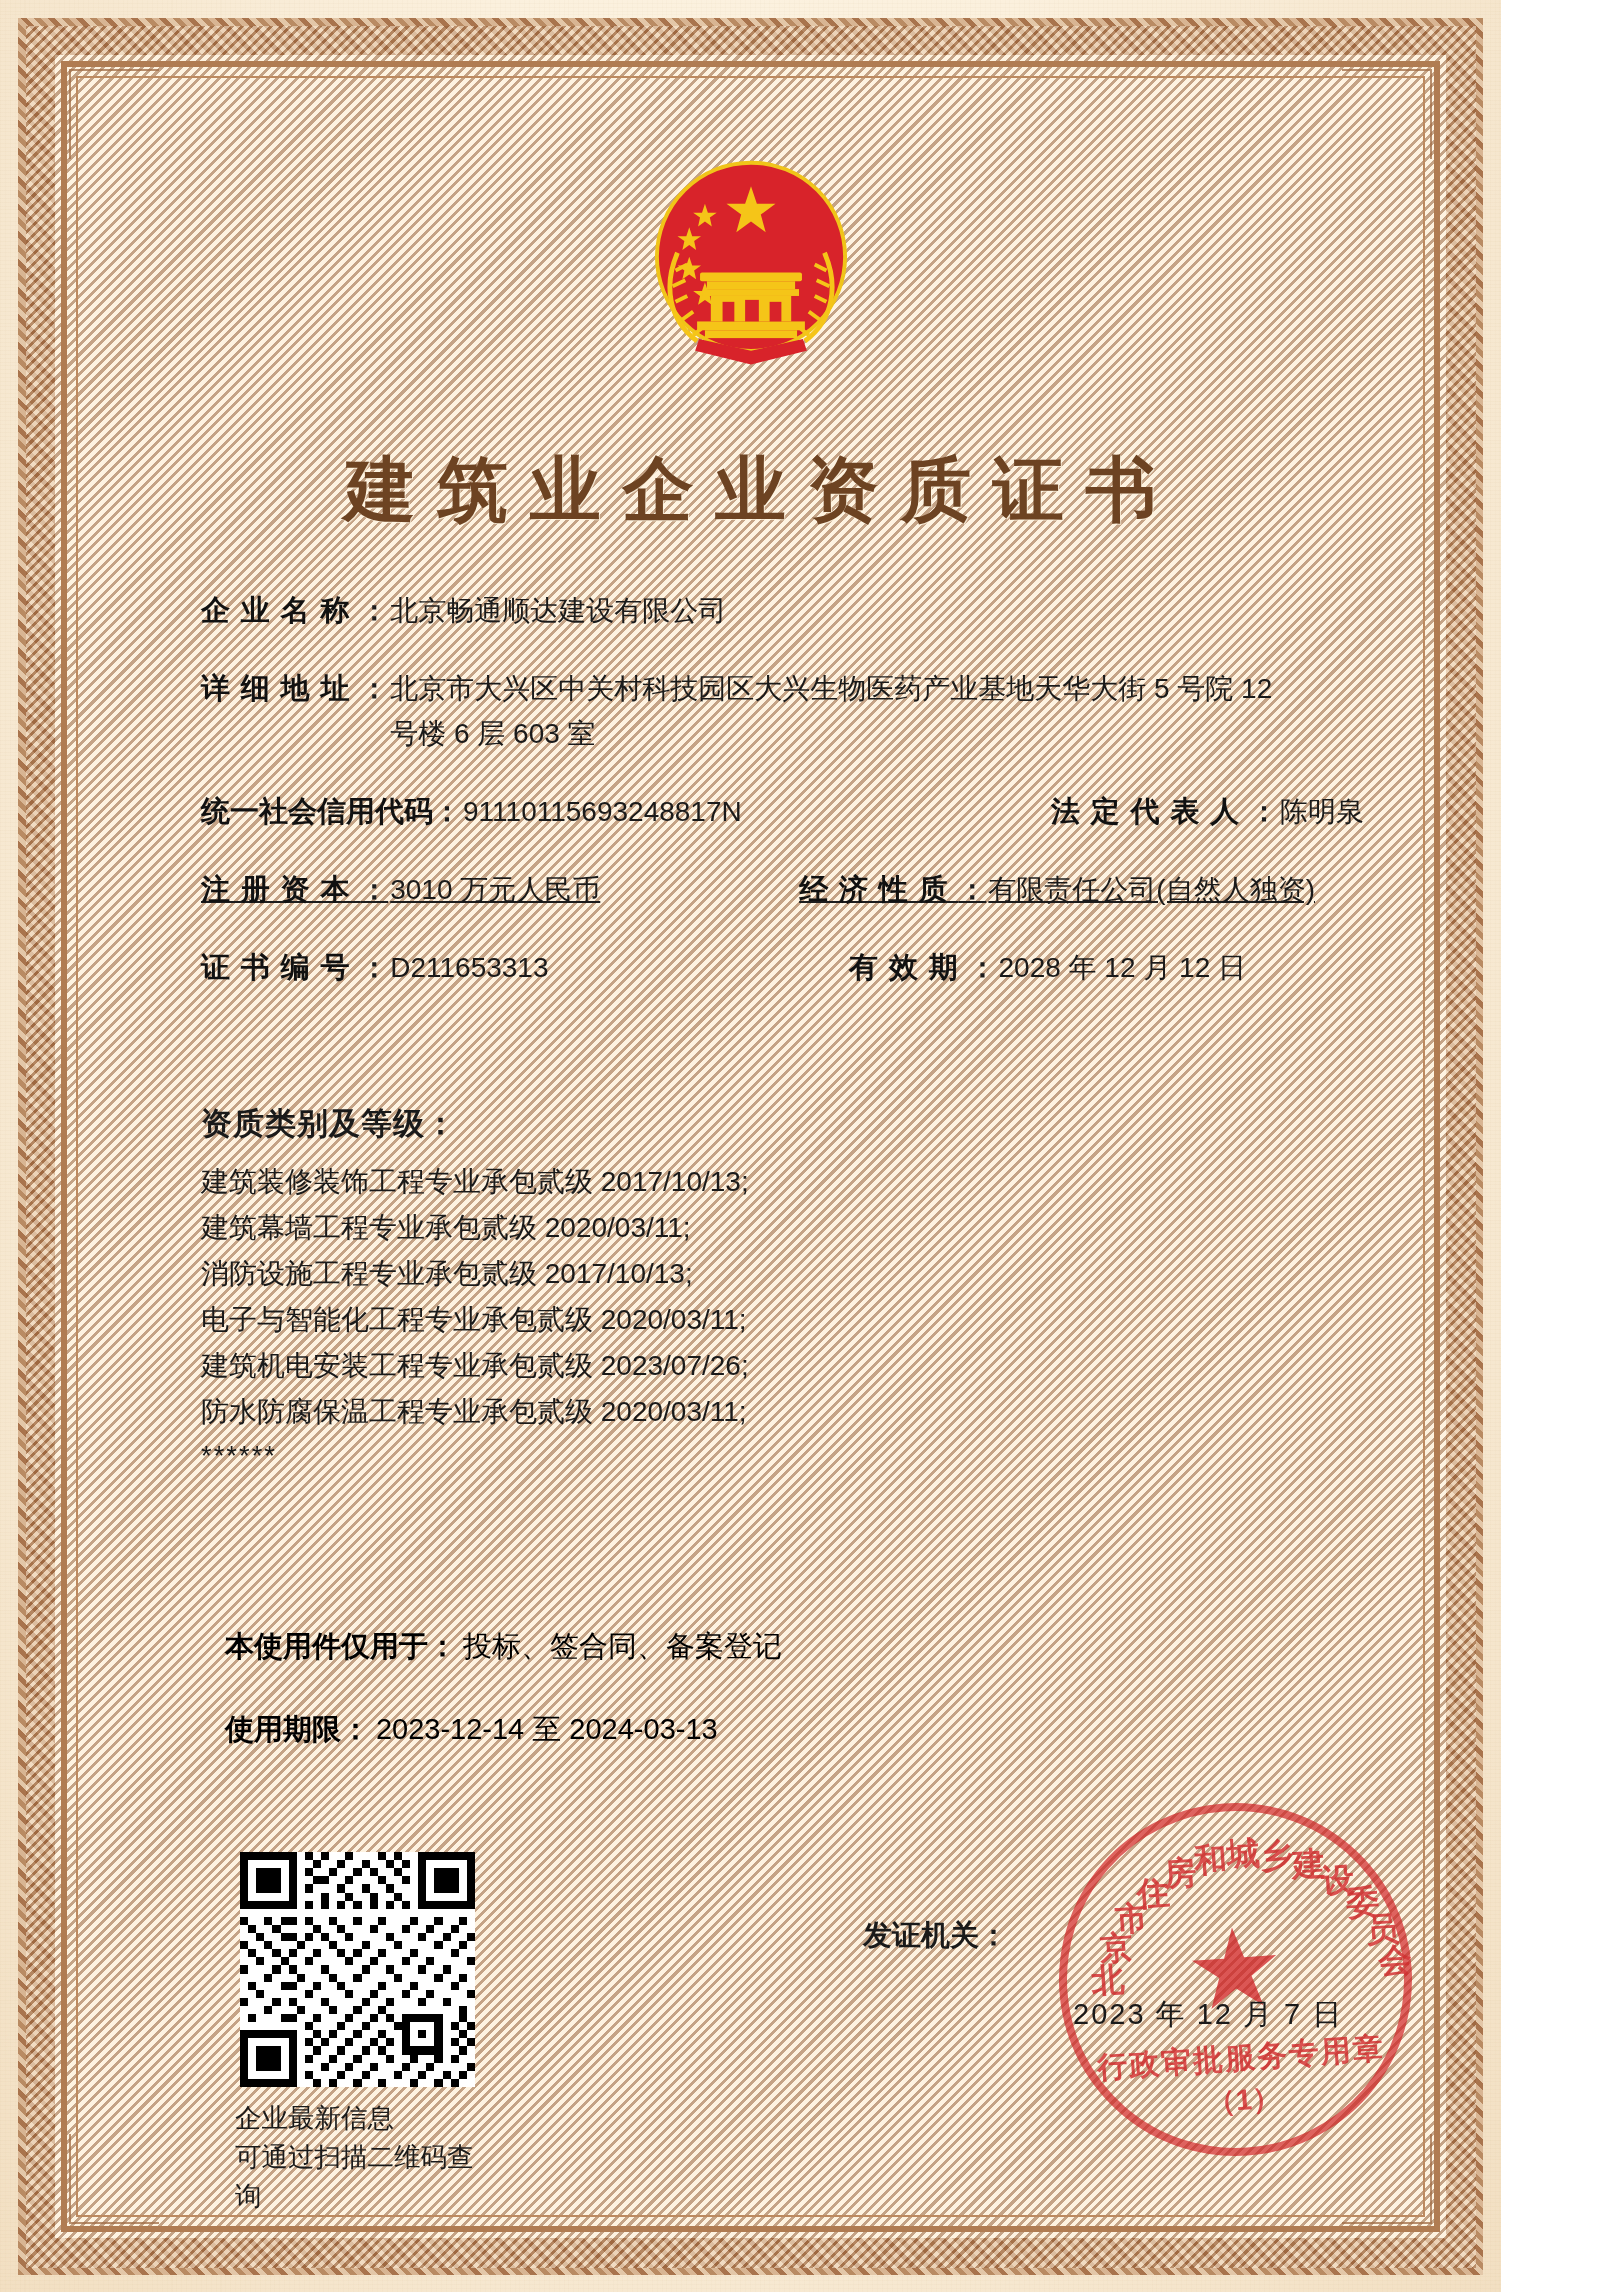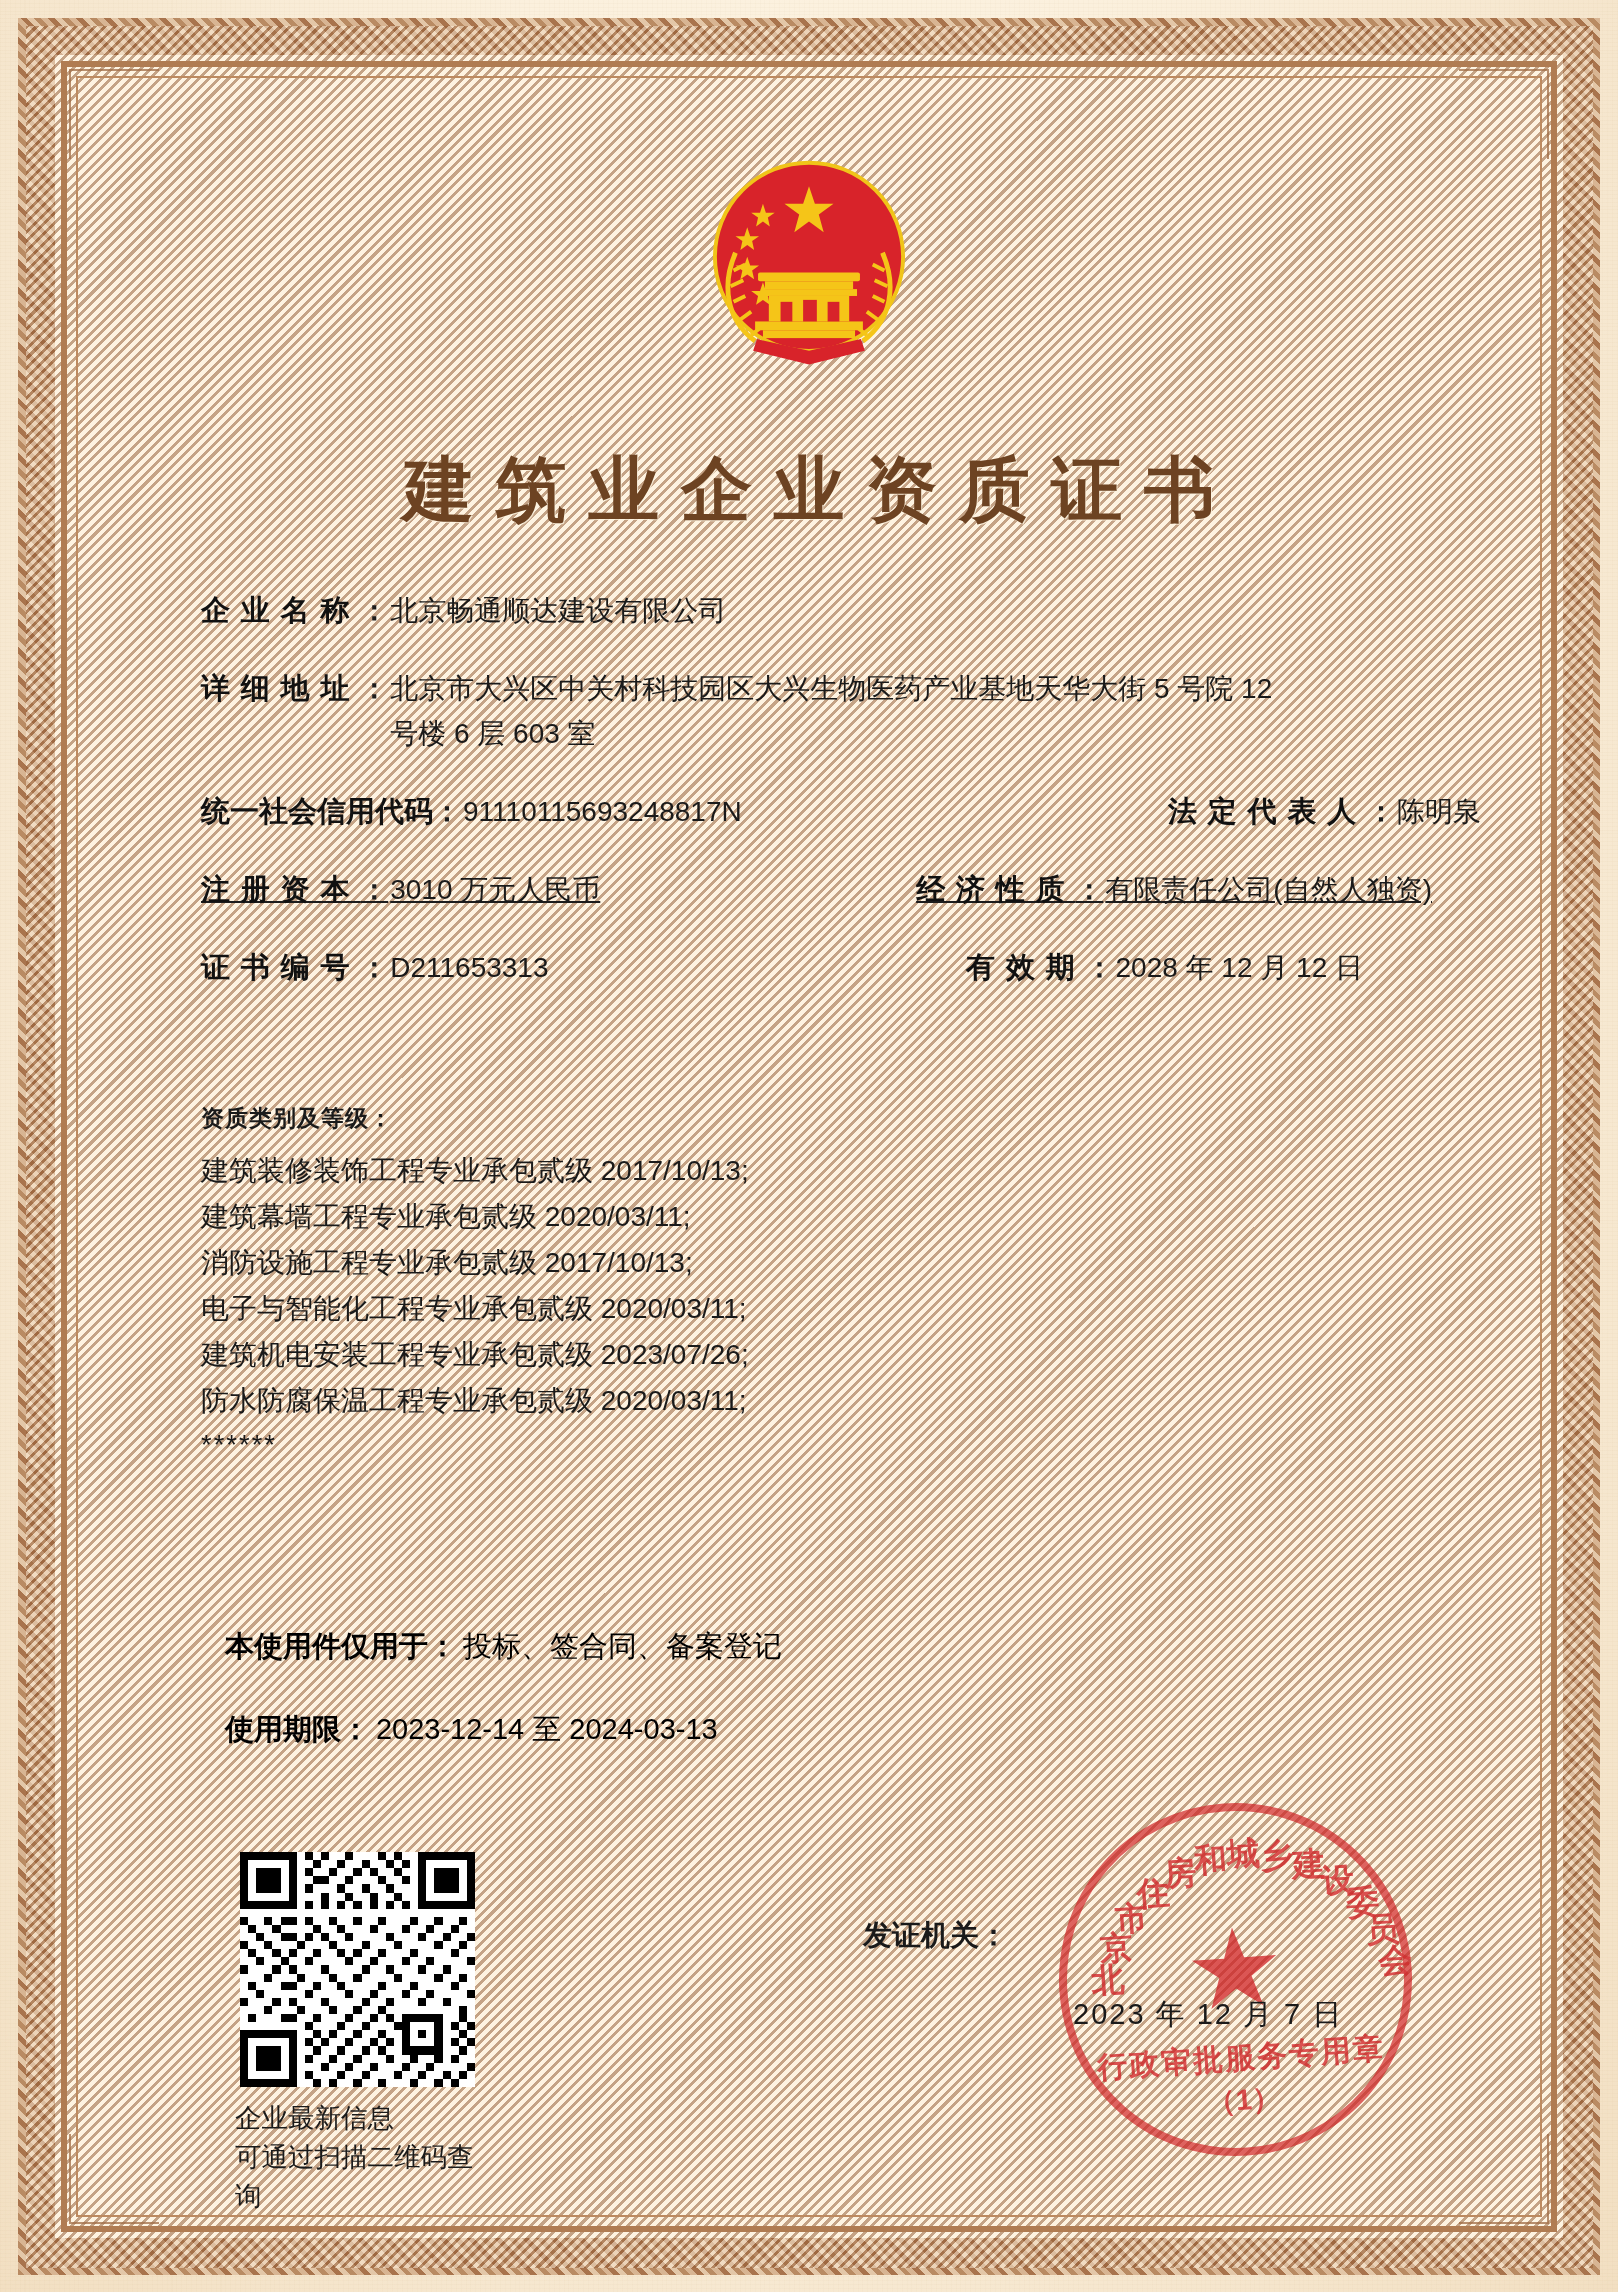--- a/index.html
+++ b/index.html
@@ -10,21 +10,21 @@
   body {
     width: 1621px;
     height: 2293px;
     font-family: "Liberation Sans", "DejaVu Sans", sans-serif;
     overflow: hidden;
   }
 
   
   .cert-page {
     position: relative;
-    width: 1618px;
+    width: 1501px;
     height: 2293px;
     background:
       radial-gradient(ellipse at 50% 35%, #fdf6e6 0%, #fbf0dd 45%, #f6e7cf 75%, #f2dfc2 100%);
     box-sizing: border-box;
     overflow: hidden;
   }
 
   
   .paper-texture {
     position: absolute;
@@ -194,21 +194,21 @@
 
   
   .qual-block {
     position: absolute;
     left: 201px;
     right: 147px;
     top: 1103px;
     color: #1a1a1a;
   }
   .qual-head {
-    font-size: 23px;
+    font-size: 31px;
     font-weight: 700;
     margin-bottom: 13.7px;
     letter-spacing: 1px;
   }
   .qual-item {
     font-size: 28px;
     line-height: 46px;
     white-space: nowrap;
   }
   .qual-stars {

